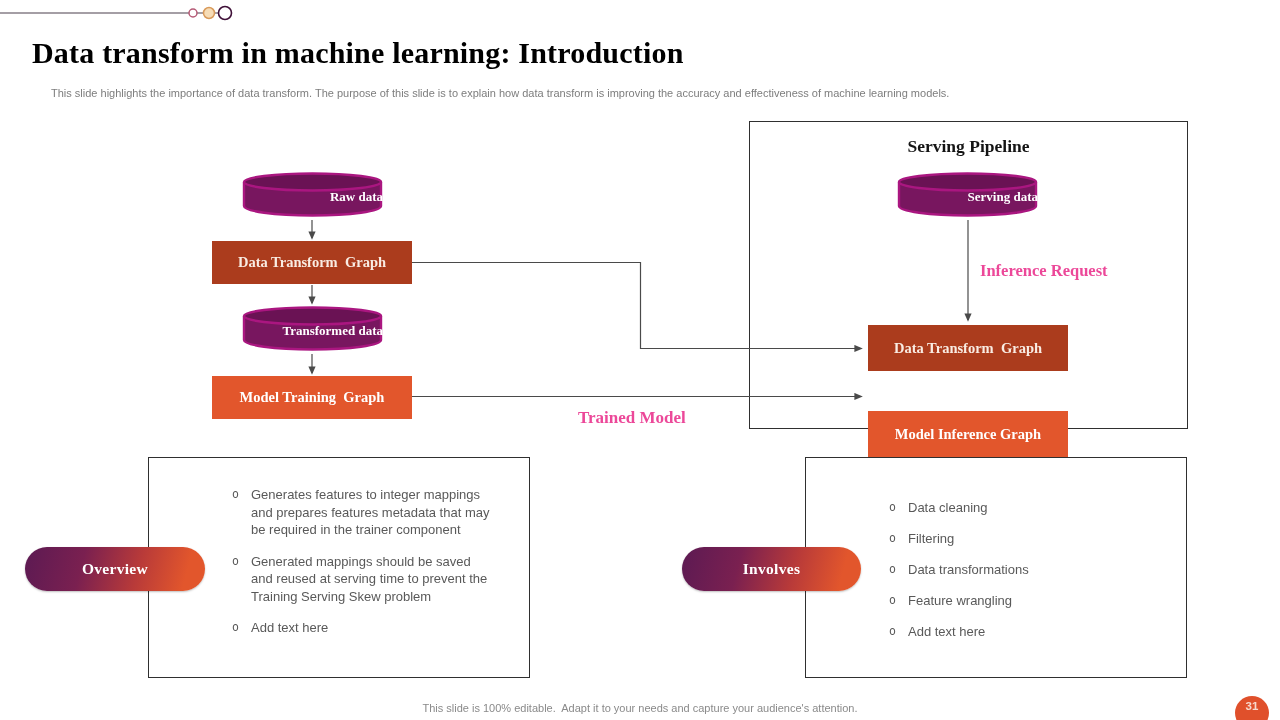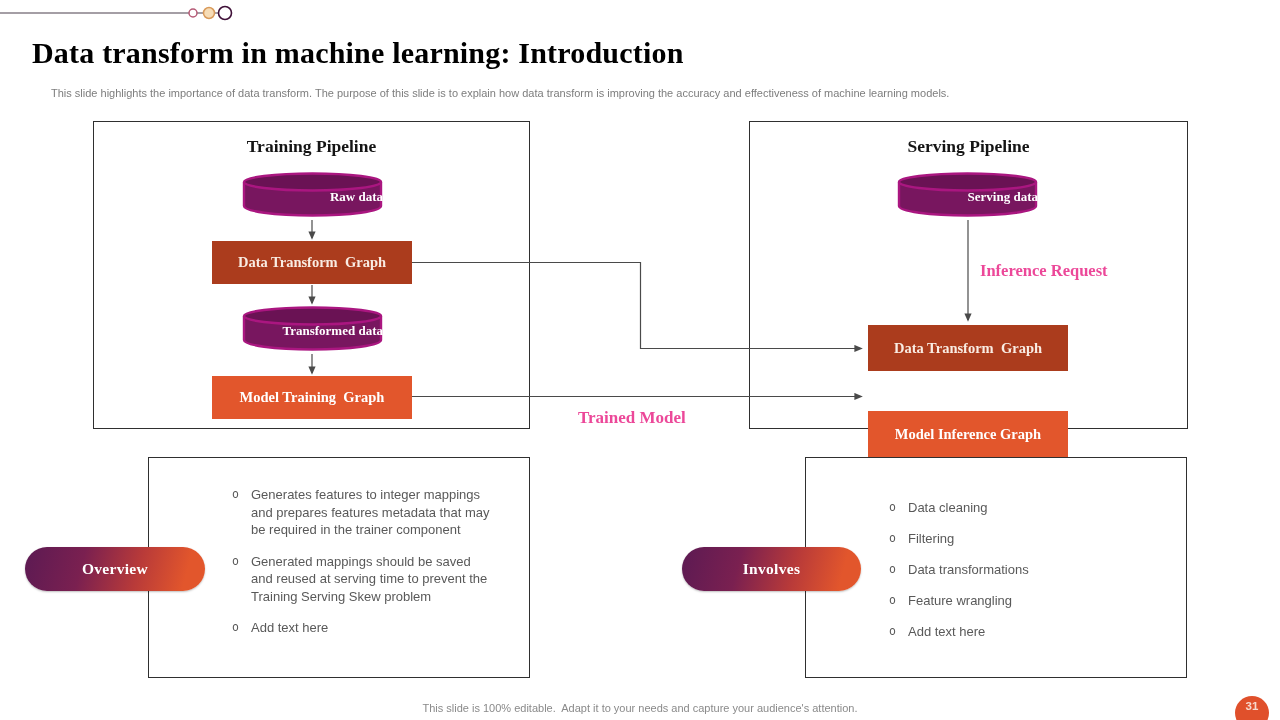--- a/index.html
+++ b/index.html
@@ -111,23 +111,20 @@
   <svg class="deco" width="240" height="26">
     <line x1="0" y1="13" x2="218" y2="13" stroke="#4a3f4c" stroke-width="1.2"></line>
     <circle cx="193" cy="13" r="4" fill="#ffffff" stroke="#b55a76" stroke-width="1.5"></circle>
     <circle cx="209" cy="13" r="5.5" fill="#f6dcb6" stroke="#d99a5a" stroke-width="1.5"></circle>
     <circle cx="225" cy="13" r="6.5" fill="#ffffff" stroke="#3f1038" stroke-width="1.6"></circle>
   </svg>
 
   <h1 class="page-title">Data transform in machine learning: Introduction</h1>
   <p class="page-subtitle">This slide highlights the importance of data transform. The purpose of this slide is to explain how data transform is improving the accuracy and effectiveness of machine learning models.</p>
 
-  <div class="pipeline-box" style="left:93px; top:121px; width:437px; height:308px;">
-    <div class="pipeline-title">Training Pipeline</div>
-  </div>
 
   <div class="cylinder" style="left:242px; top:172px;">
     <svg width="141" height="46" viewBox="0 0 141 46">
       <path d="M2 10 L2 34 A68.5 9.5 0 0 0 139 34 L139 10" fill="#78165f" stroke="#aa1680" stroke-width="2.4"></path>
       <ellipse cx="70.5" cy="10" rx="68.5" ry="8.5" fill="#6a1254" stroke="#aa1680" stroke-width="2.4"></ellipse>
     </svg>
     <span class="cyl-label">Raw data</span>
   </div>
 
   <div class="flow-node node-darkred" style="left:212px; top:241px; width:200px; height:43px;">

